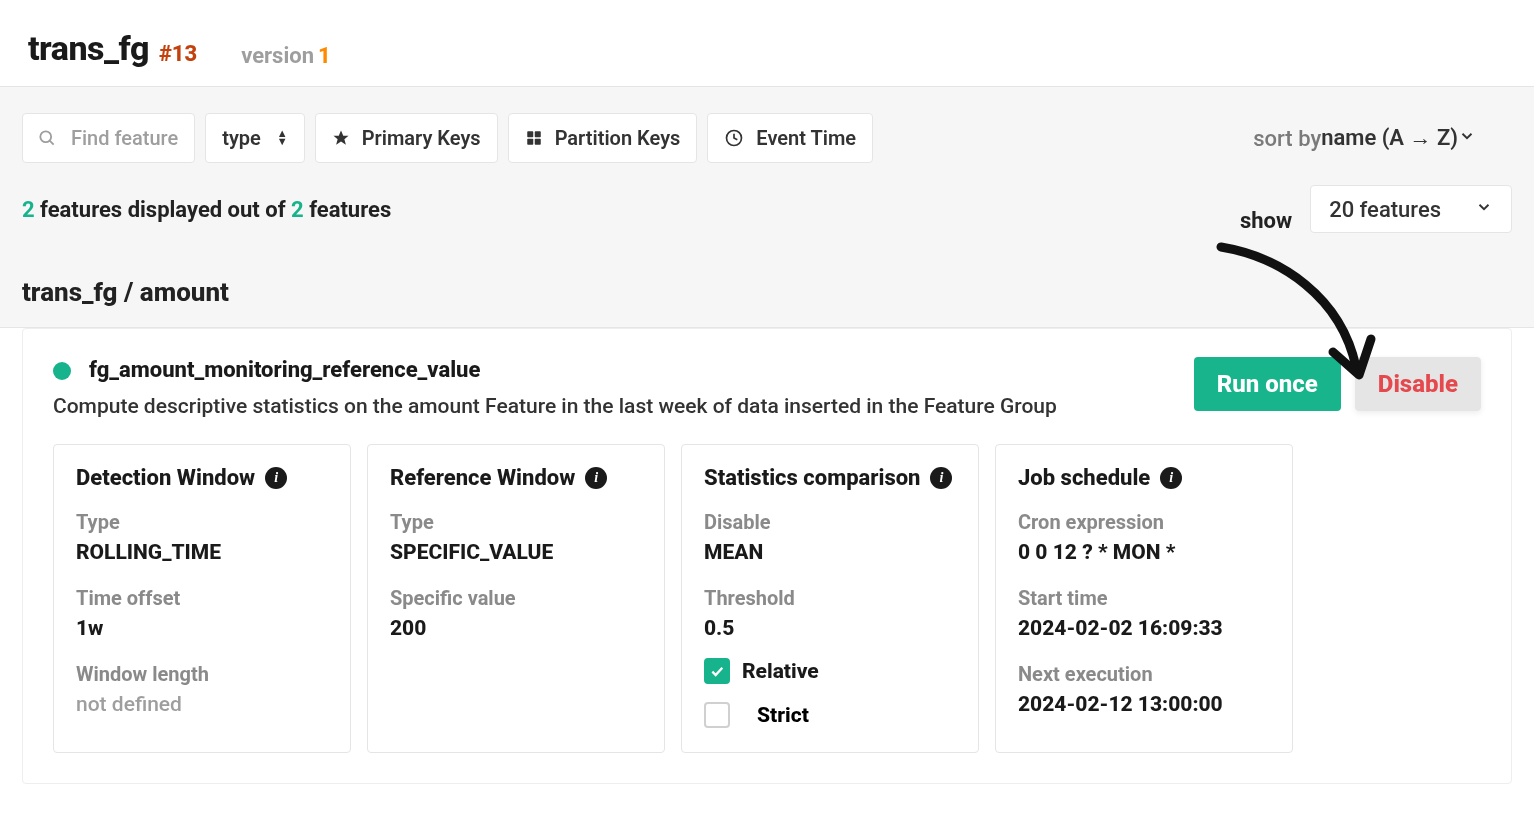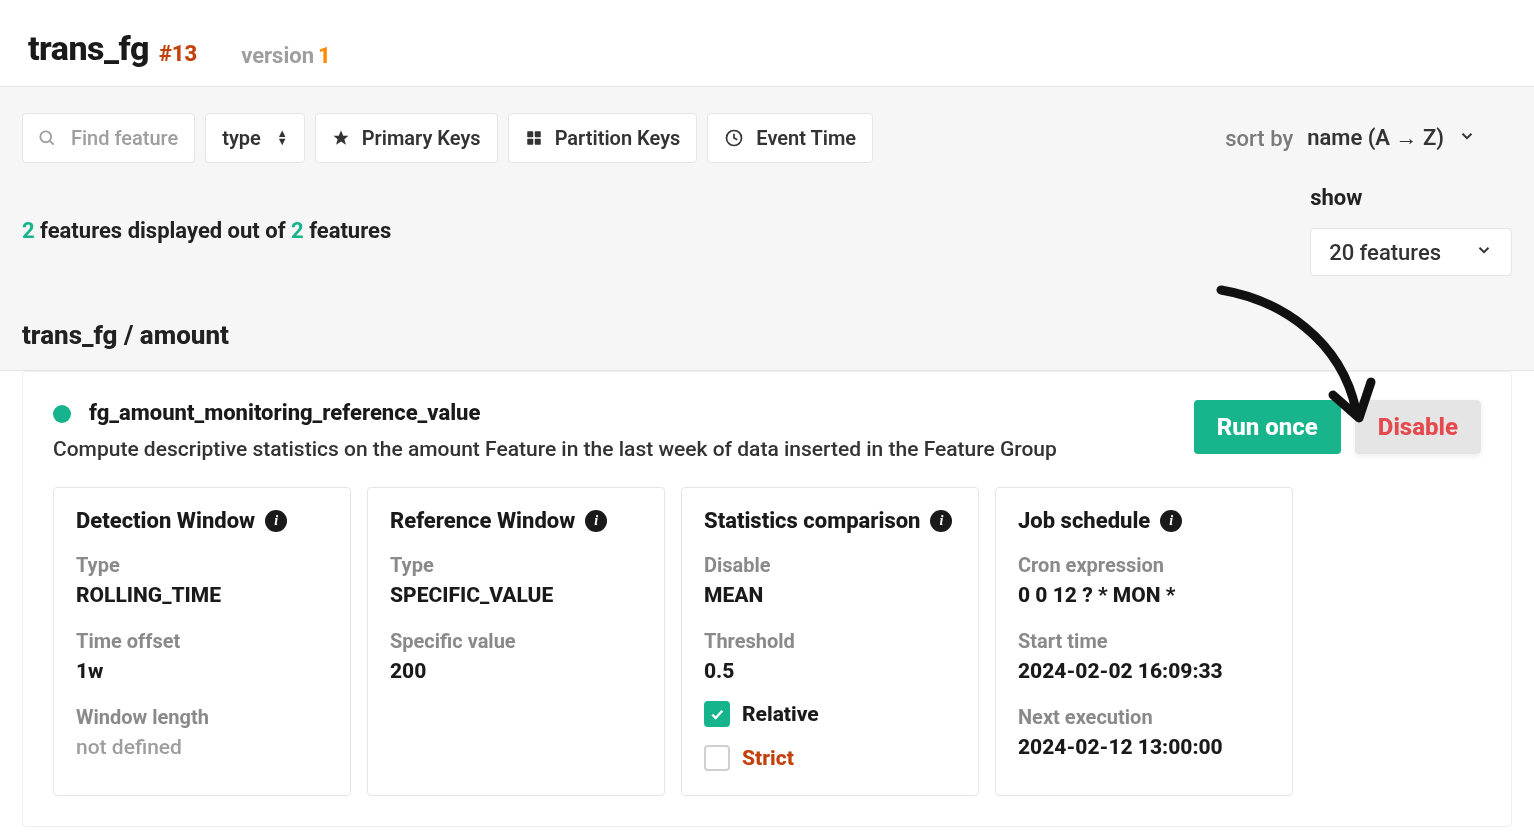--- a/index.html
+++ b/index.html
@@ -30,31 +30,31 @@
     background: #fff; border: 1px solid #e5e5e5; border-radius: 4px;
     height: 50px; display: inline-flex; align-items: center;
     padding: 0 16px; font-size: 20px; font-weight: 600; color: #333;
     gap: 12px; cursor: pointer;
   }
   .search-pill { gap: 14px; padding-left: 14px; }
   .search-placeholder { color: #9e9e9e; font-weight: 500; }
   .icon { display: inline-flex; }
   .type-pill .arrows { display: flex; flex-direction: column; font-size: 11px; line-height: 8px; color: #333; margin-left: 4px;}
   .spacer { flex: 1; }
-  .sort-group { display: flex; align-items: center; gap: 14px; padding-right: 36px; font-size: 22px; }
+  .sort-group { display: flex; align-items: center; padding-right: 36px; font-size: 22px; }
   .sort-label { color: #7a7a7a; font-weight: 500; }
   .sort-value { color: #333; font-weight: 600; }
   .chevron { color: #333; font-size: 18px; }
   .controls-row2 {
     display: flex; align-items: center; justify-content: space-between;
     padding: 4px 22px 22px 22px;
   }
   .feat-count { font-size: 22px; font-weight: 700; color: #222; }
   .feat-count .num { color: #16b38c; }
-  .show-group { display: flex; align-items: flex-start; gap: 18px; flex-direction: column; }
+  .show-group { display: flex; align-items: flex-end; gap: 18px; }
   .show-label { font-size: 22px; font-weight: 700; color: #222; }
   .select-pill {
     background: #fff; border: 1px solid #e5e5e5; border-radius: 4px;
     height: 48px; display: inline-flex; align-items: center; justify-content: space-between;
     padding: 0 18px; font-size: 22px; font-weight: 500; color: #333;
     gap: 34px; min-width: 200px; cursor: pointer;
   }
   .breadcrumb { padding: 22px 22px 20px 22px; font-size: 26px; font-weight: 800; color: #222; background:#f6f6f6; }
   .card {
     background: #fff; margin: 0 22px 22px 22px; border: 1px solid #eee; border-radius: 4px;
@@ -86,21 +86,21 @@
   }
   .field { margin-bottom: 22px; }
   .field-label { font-size: 20px; font-weight: 700; color: #8a8a8a; margin-bottom: 6px; }
   .field-value { font-size: 21px; font-weight: 800; color: #1a1a1a; }
   .field-value.muted { color: #9e9e9e; font-weight: 500; }
   .checkbox-row { display: flex; align-items: center; gap: 12px; margin-top: 18px; }
   .cb { width: 26px; height: 26px; border-radius: 4px; border: 2px solid #16b38c; display:inline-flex; align-items:center; justify-content:center; flex-shrink:0; }
   .cb.checked { background: #16b38c; }
   .cb.unchecked { border-color: #d0d0d0; }
   .cb-label { font-size: 21px; font-weight: 800; color: #1a1a1a; }
-  .cb-label.muted { color: #c2410c; }
+  .cb-label.muted { color: #000000; margin-left: 15px; }
   .arrow-annot {
     position: absolute; pointer-events: none;
     right: 90px; top: -120px; width: 180px; height: 170px;
   }
 </style>
 </head>
 <body>
 
 <div class="header">
   <div class="header-title-group">

